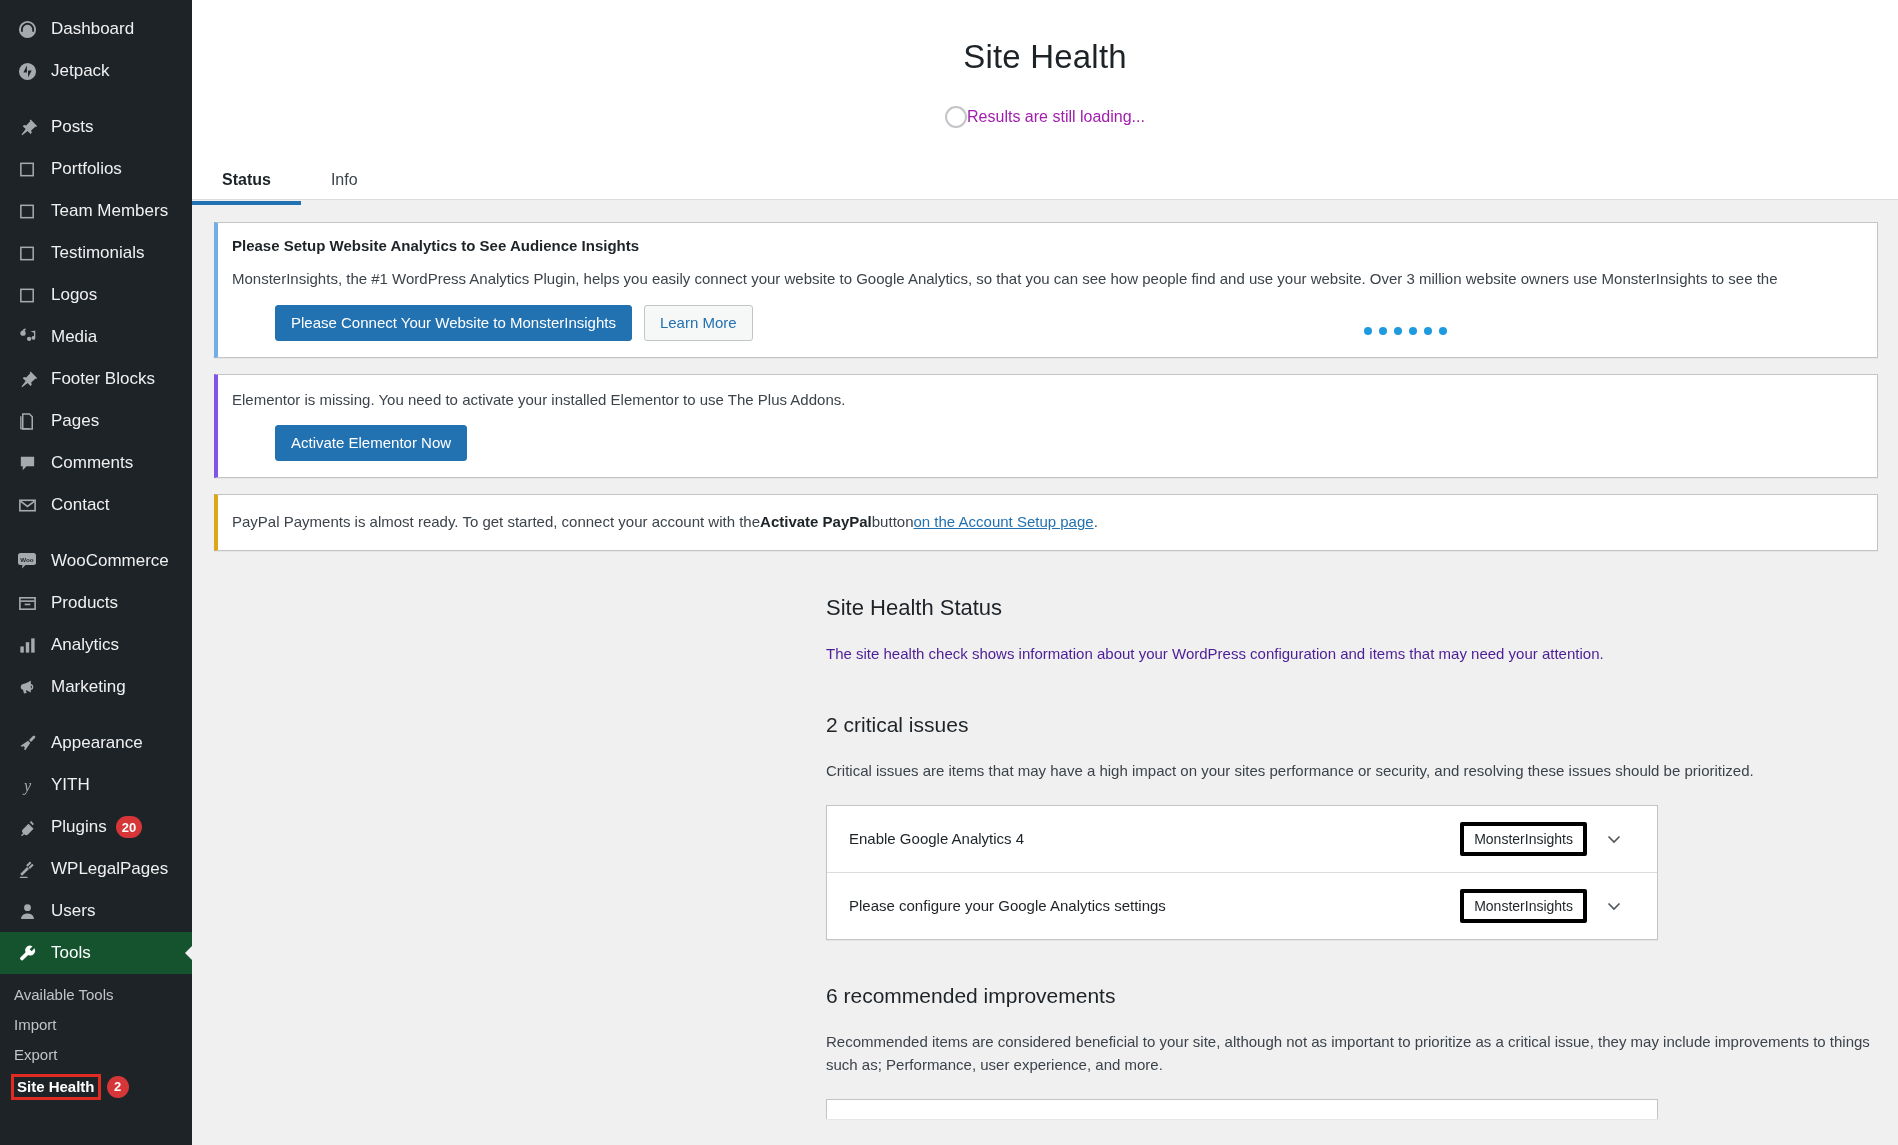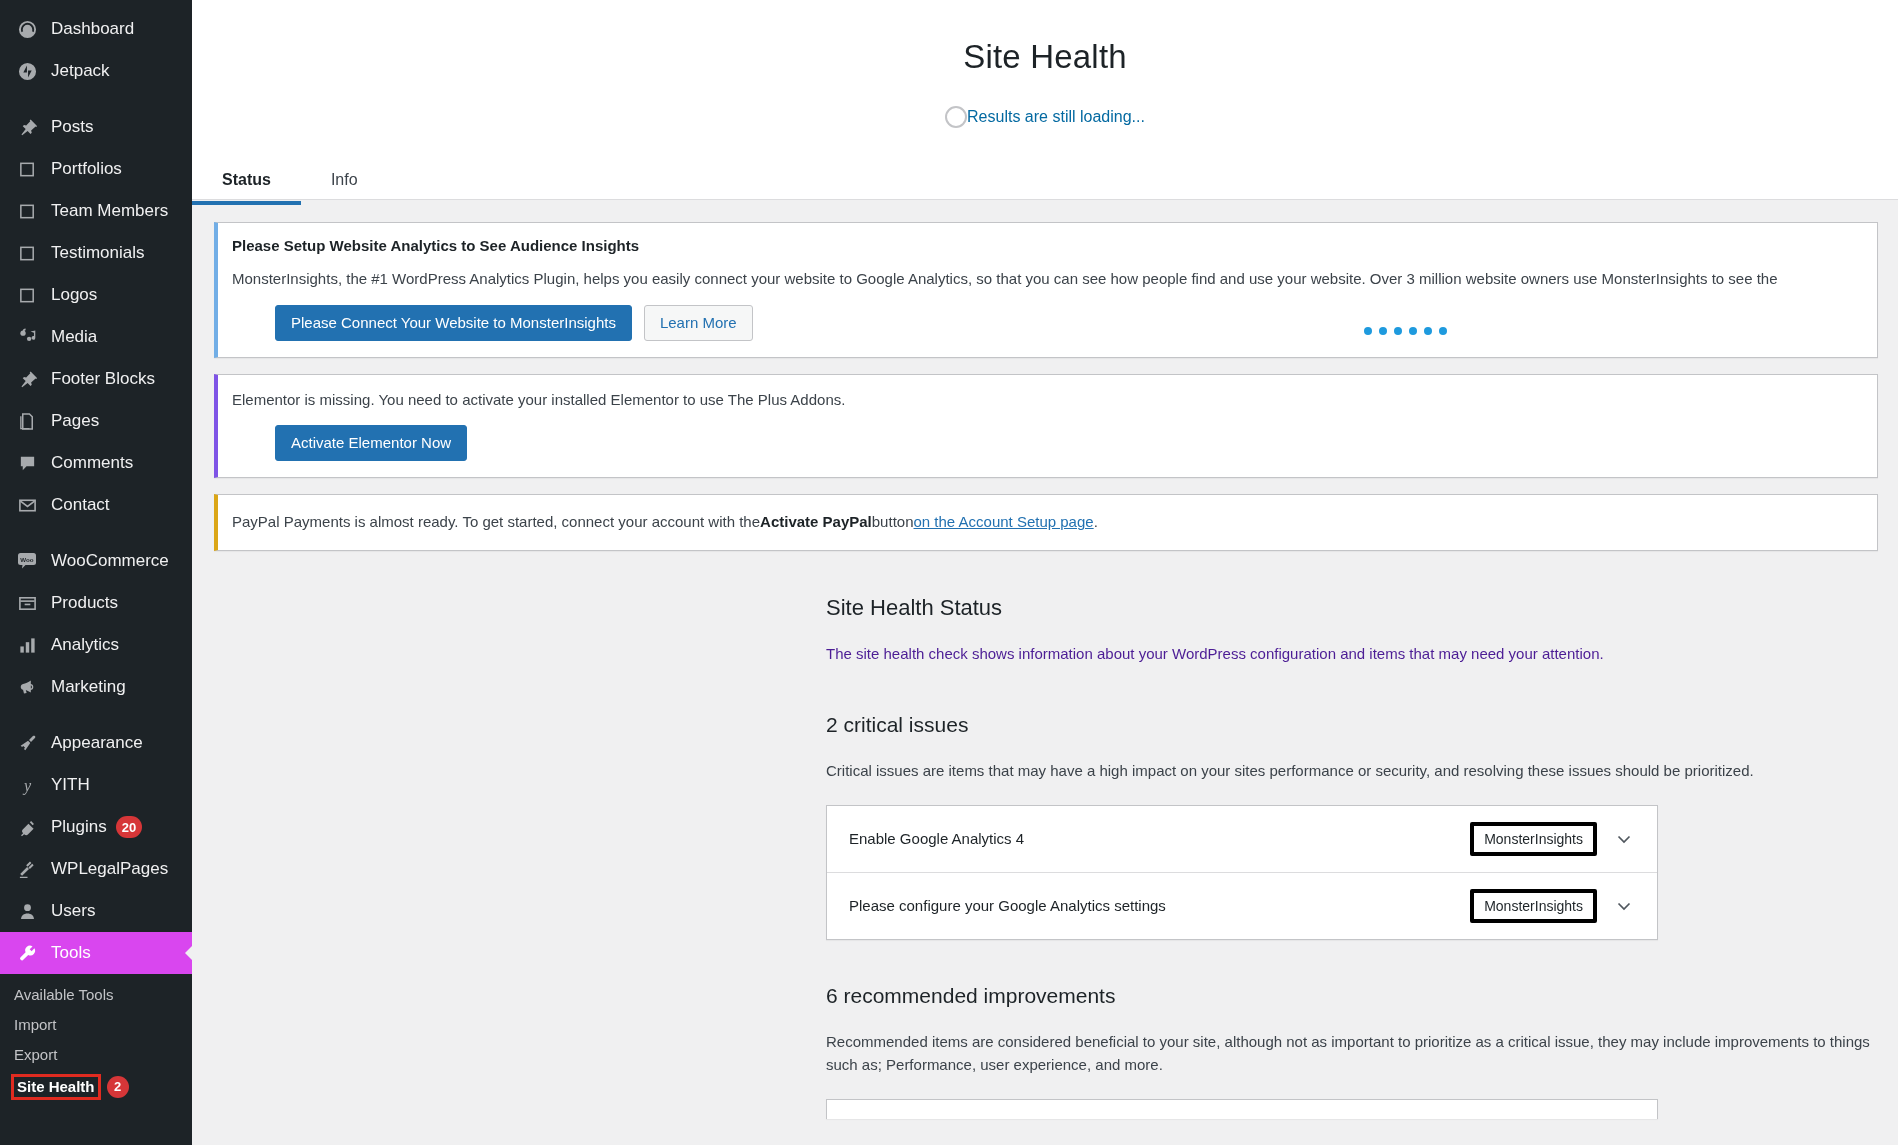--- a/index.html
+++ b/index.html
@@ -37,21 +37,21 @@
   .menu-item .mi-icon {
     width: 26px; flex: 0 0 26px;
     display: flex; align-items: center; justify-content: center;
     color: #a7aaad;
     margin-right: 11px;
   }
   .menu-item .mi-icon svg { display:block; }
   .menu-item .mi-label { flex: 1; }
   .menu-item.sep { margin-top: 14px; }
   .menu-item.current {
-    background: #d946ef;
+    background: #14532d;
     color: #fff;
   }
   .menu-item.current .mi-icon { color: #fff; }
   .menu-item.current::after {
     content: "";
     position: absolute;
     right: -1px; top: 50%;
     margin-top: -8px;
     border: 8px solid transparent;
     border-right-color: #f0f0f1;
@@ -111,21 +111,21 @@
     padding-top: 38px;
     letter-spacing: .2px;
   }
   .loading-row {
     display: flex;
     align-items: center;
     justify-content: center;
     gap: 0;
     margin-top: 30px;
     font-size: 16px;
-    color: #0369a1;
+    color: #a21caf;
   }
   .spinner-circle {
     width: 22px; height: 22px;
     border-radius: 50%;
     border: 2px solid #c3c4c7;
     flex: 0 0 22px;
   }
   .tabs {
     display: flex;
     justify-content: flex-start;
@@ -253,21 +253,21 @@
   }
   .issue-list {
     background: #fff;
     border: 1px solid #c3c4c7;
     box-shadow: 0 1px 1px rgba(0,0,0,.04);
     width: 832px;
   }
   .issue-row {
     display: flex;
     align-items: center;
-    padding: 16px 20px 16px 22px;
+    padding: 16px 30px 16px 22px;
     border-bottom: 1px solid #dcdcde;
     min-height: 52px;
   }
   .issue-row:last-child { border-bottom: none; }
   .issue-label {
     flex: 1;
     font-size: 15px;
     color: #1d2327;
   }
   .badge {

